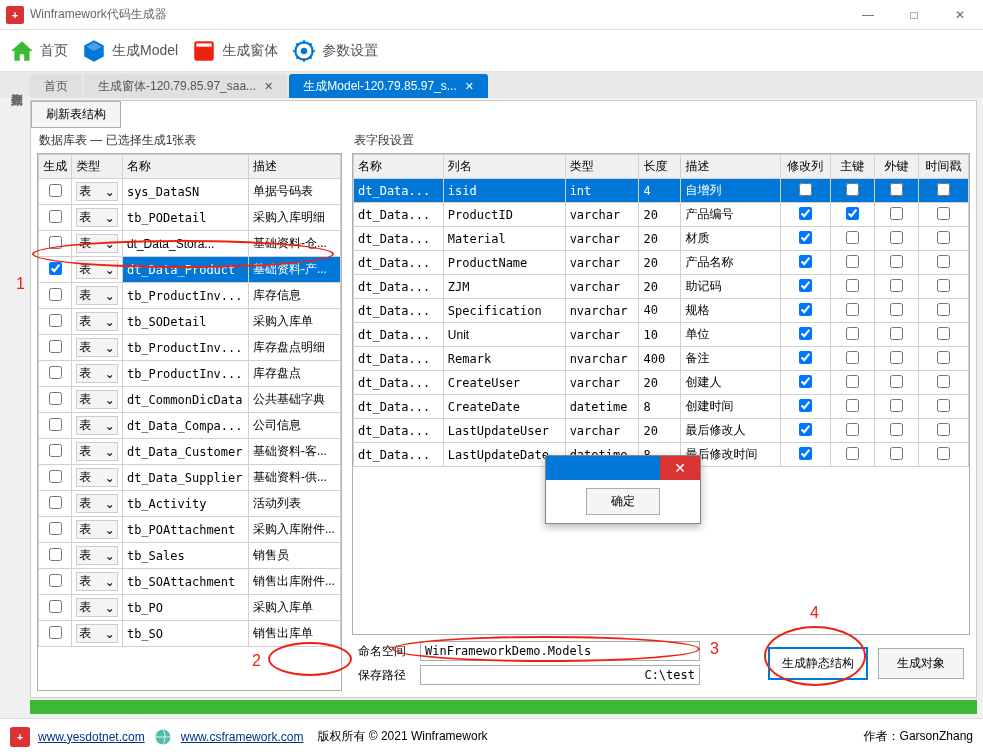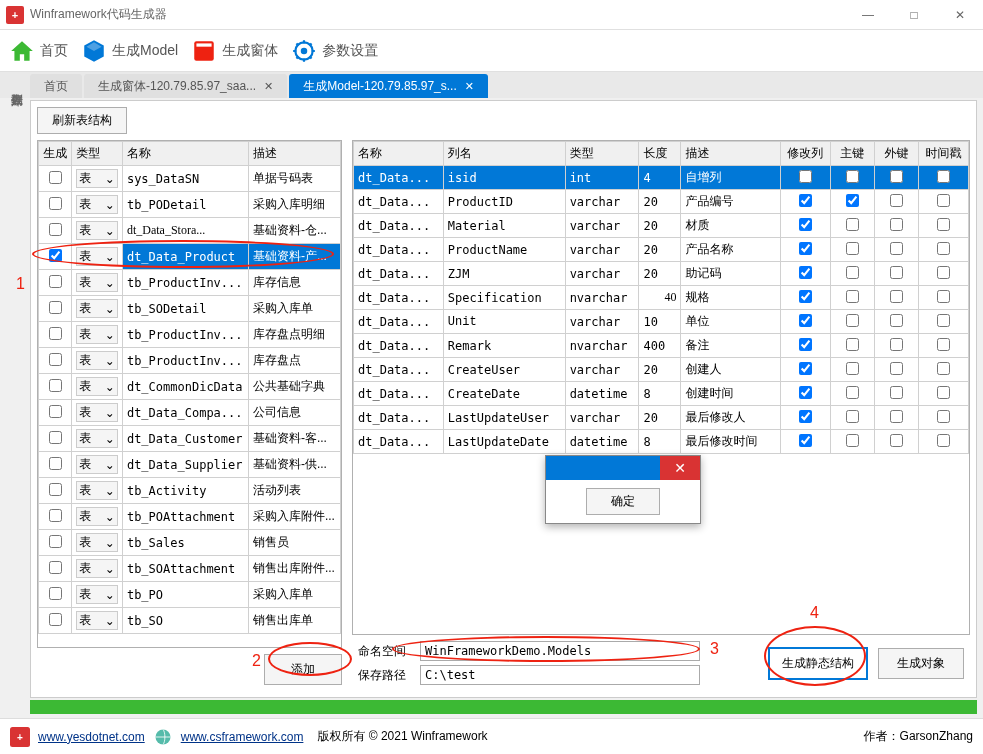--- a/index.html
+++ b/index.html
@@ -22,21 +22,21 @@
 
 .tabbar { height: 26px; background: #e9e9e9; display: flex; align-items: flex-end; padding-left: 30px; }
 .sidebar-label { position: absolute; left: 6px; top: 80px; writing-mode: vertical-lr; font-size: 12px; color: #666; padding: 4px 2px; background: #e9e9e9; }
 .tab { height: 24px; padding: 0 14px; display: flex; align-items: center; background: #e0e0e0; margin-right: 2px; cursor: pointer; border-radius: 3px 3px 0 0; color: #555; }
 .tab.active { background: #0178d7; color: #fff; }
 .tab .close { margin-left: 8px; font-size: 11px; }
 
 
 .content { position: absolute; left: 30px; top: 100px; right: 6px; bottom: 56px; background: #fff; border: 1px solid #ccc; display: flex; flex-direction: column; }
 
-.refresh-row { padding: 6px; }
+.refresh-row { }
 .btn { background: #f5f5f5; border: 1px solid #adadad; padding: 4px 14px; cursor: pointer; display: inline-block; }
 
 .panels { flex: 1; display: flex; gap: 10px; padding: 0 6px 6px 6px; overflow: hidden; }
 .left-panel { width: 305px; display: flex; flex-direction: column; }
 .right-panel { flex: 1; display: flex; flex-direction: column; position: relative; }
 
 .panel-title { padding: 4px 2px; color: #333; }
 
 .grid { border: 1px solid #b0b0b0; flex: 1; overflow: auto; background: #fff; }
 .grid table { border-collapse: collapse; width: 100%; }
@@ -151,20 +151,21 @@
 </div>
 
 <div class="content">
   <div class="refresh-row">
     <div class="btn">刷新表结构</div>
   </div>
 
   <div class="panels">
 
     <div class="left-panel">
+      <div class="panel-title">数据库表 — 已选择生成1张表</div>
       <div class="grid">
         <table id="left-table">
             <thead>
               <tr>
           <th class="colgen center">生成</th>
           <th class="coltype">类型</th>
           <th class="colname">名称</th>
           <th class="coldesc">描述</th>
         </tr>
             </thead>
@@ -186,21 +187,21 @@
                   </span></td>
                 <td class="" style="font-family:Consolas,monospace;">tb_PODetail</td>
                 <td class="">采购入库明细</td>
               </tr>
               <tr>
                 <td class="center"><input type="checkbox" style=""></td>
                 <td><span class="dropdown">
                     <span>表</span>
                     <span>⌄</span>
                   </span></td>
-                <td class="" style="font-family:Liberation Serif, serif;">dt_Data_Stora...</td>
+                <td class="" style="font-family:Liberation Sans, sans-serif;">dt_Data_Stora...</td>
                 <td class="">基础资料-仓...</td>
               </tr>
               <tr>
                 <td class="center"><input type="checkbox" checked="" style=""></td>
                 <td><span class="dropdown">
                     <span>表</span>
                     <span>⌄</span>
                   </span></td>
                 <td class="sel" style="font-family:Consolas,monospace;">dt_Data_Product</td>
                 <td class="sel">基础资料-产...</td>
@@ -327,26 +328,24 @@
                 <td><span class="dropdown">
                     <span>表</span>
                     <span>⌄</span>
                   </span></td>
                 <td class="" style="font-family:Consolas,monospace;">tb_SO</td>
                 <td class="">销售出库单</td>
               </tr>
             </tbody>
           </table>
       </div>
-      <div class="left-bottom">
-        <div class="btn" style="padding:6px 26px;">添加</div>
-      </div>
     </div>
 
     <div class="right-panel">
+      <div class="panel-title">表字段设置</div>
       <div class="grid rgrid">
         <table id="right-table">
             <thead>
               <tr>
           <th class="c1">名称</th>
           <th class="c2">列名</th>
           <th class="c3">类型</th>
           <th class="c4">长度</th>
           <th class="c5">描述</th>
           <th class="c6 center">修改列</th>
@@ -408,30 +407,30 @@
                 <td class="">助记码</td>
                 <td class="center "><input type="checkbox" checked="" style=""></td>
                 <td class="center "><input type="checkbox" style=""></td>
                 <td class="center "><input type="checkbox" style=""></td>
                 <td class="center "><input type="checkbox" style=""></td>
               </tr>
               <tr>
                 <td class="" style="font-family:Consolas,monospace;">dt_Data...</td>
                 <td class="" style="font-family:Consolas,monospace;">Specification</td>
                 <td class="" style="font-family:Consolas,monospace;">nvarchar</td>
-                <td class="" style="font-family:Liberation Serif, serif;text-align:right;">40</td>
+                <td class="" style="font-family:Liberation Mono, monospace;">40</td>
                 <td class="">规格</td>
                 <td class="center "><input type="checkbox" checked="" style=""></td>
                 <td class="center "><input type="checkbox" style=""></td>
                 <td class="center "><input type="checkbox" style=""></td>
                 <td class="center "><input type="checkbox" style=""></td>
               </tr>
               <tr>
                 <td class="" style="font-family:Consolas,monospace;">dt_Data...</td>
-                <td class="" style="font-family:Liberation Mono, monospace;">Unit</td>
+                <td class="" style="font-family:Liberation Sans, sans-serif;">Unit</td>
                 <td class="" style="font-family:Consolas,monospace;">varchar</td>
                 <td class="" style="font-family:Consolas,monospace;">10</td>
                 <td class="">单位</td>
                 <td class="center "><input type="checkbox" checked="" style=""></td>
                 <td class="center "><input type="checkbox" style=""></td>
                 <td class="center "><input type="checkbox" style=""></td>
                 <td class="center "><input type="checkbox" style=""></td>
               </tr>
               <tr>
                 <td class="" style="font-family:Consolas,monospace;">dt_Data...</td>
@@ -492,21 +491,21 @@
           </table>
       </div>
       <div class="bottom-form">
         <div class="bottom-right">
           <div class="bottom-row">
             <label>命名空间</label>
             <input type="text" style="max-width: 280px;" value="WinFrameworkDemo.Models">
           </div>
           <div class="bottom-row">
             <label>保存路径</label>
-            <input type="text" style="max-width: 280px;" value="C:\test">
+            <input type="text" style="max-width: 280px; text-align: right;" value="C:\test">
           </div>
         </div>
         <div class="btn-primary">生成静态结构</div>
         <div class="btn" style="padding:6px 18px;">生成对象</div>
       </div>
     </div>
   </div>
 </div>
 
 <div class="dialog">

